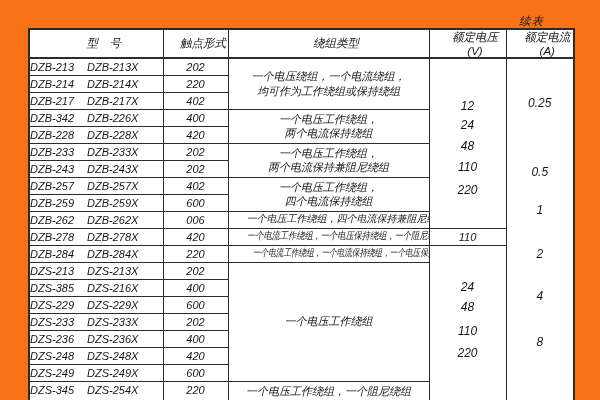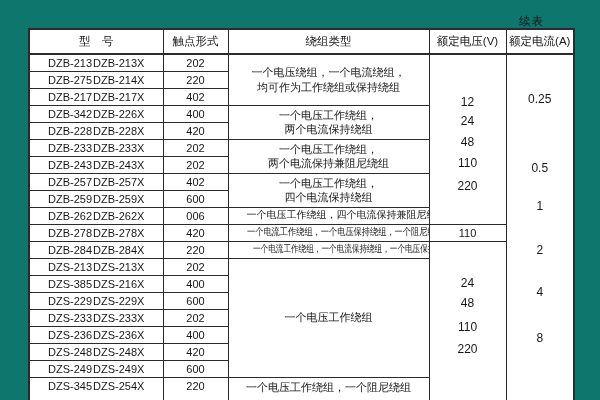--- a/index.html
+++ b/index.html
@@ -1,21 +1,22 @@
 <!DOCTYPE html>
 <html><head>
 <meta charset="utf-8">
 <style>
   * { margin:0; padding:0; box-sizing:border-box; }
   html,body { width:600px; height:400px; background:#fff; }
   .screen {
     position:relative; width:600px; height:400px;
-    overflow:hidden; background:#0f766e;
+    overflow:hidden; background:#f97316;
     font-family:"Liberation Sans","DejaVu Sans",sans-serif;
     color:#161616;
+    font-style:italic;
   }
   .continued {
     position:absolute; left:519px; top:14px;
     font-size:11.5px; color:#161616; letter-spacing:1px;
   }
   table.spec {
     position:absolute; left:28px; top:28px;
     border-collapse:collapse; table-layout:fixed;
     width:545px; background:#fff;
     border:2px solid #2b2b2b;
@@ -24,25 +25,25 @@
   col.c-contact { width:65px;  }
   col.c-winding { width:201px; }
   col.c-voltage { width:77px;  }
   col.c-current { width:68px;  }
   th, td {
     border:1px solid #2b2b2b;
     padding:0; text-align:center; vertical-align:middle;
     font-size:11px; font-weight:400; color:#161616;
     overflow:hidden;
   }
-  thead th { height:25px; border-bottom:2px solid #2b2b2b; font-size:11.5px; }
+  thead th { height:25px; border-bottom:2px solid #2b2b2b; font-size:11.5px;padding-left:15px; }
   tbody tr { height:17px; }
   tbody tr.last { height:28px; }
   tbody tr.last td { vertical-align:top; padding-top:2px; }
-  .mrow { display:flex; justify-content:center; gap:1px; white-space:nowrap; }
+  .mrow { display:flex; gap:13px; white-space:nowrap; }
   .wl { line-height:14.5px; white-space:nowrap; }
   .w-long1 .wl { font-size:10px;padding-left:18px; }
   .w-long2 .wl { font-size:10px; transform:scaleX(0.82); transform-origin:50% 50%; }
   .w-long3 .wl { font-size:10px; transform:scaleX(0.76); transform-origin:50% 50%; }
   .w-last .wl  { font-size:11px; }
   td.stack { position:relative; }
   .sbox { position:absolute; left:0; top:0; right:0; bottom:0; }
   .sv {
     position:absolute; left:0; right:0;
     transform:translateY(-50%); text-align:center;
@@ -102,21 +103,21 @@
             <span class="sv" style="top:151px">1</span>
             <span class="sv" style="top:195px">2</span>
             <span class="sv" style="top:237px">4</span>
             <span class="sv" style="top:283px">8</span>
           </div>
         </td>
       </tr>
       <tr>
         <td>
             <div class="mrow">
-              <span>DZB-275</span>
+              <span>DZB-214</span>
               <span>DZB-214X</span>
             </div>
           </td>
         <td>220</td>
       </tr>
       <tr>
         <td>
             <div class="mrow">
               <span>DZB-217</span>
               <span>DZB-217X</span>

